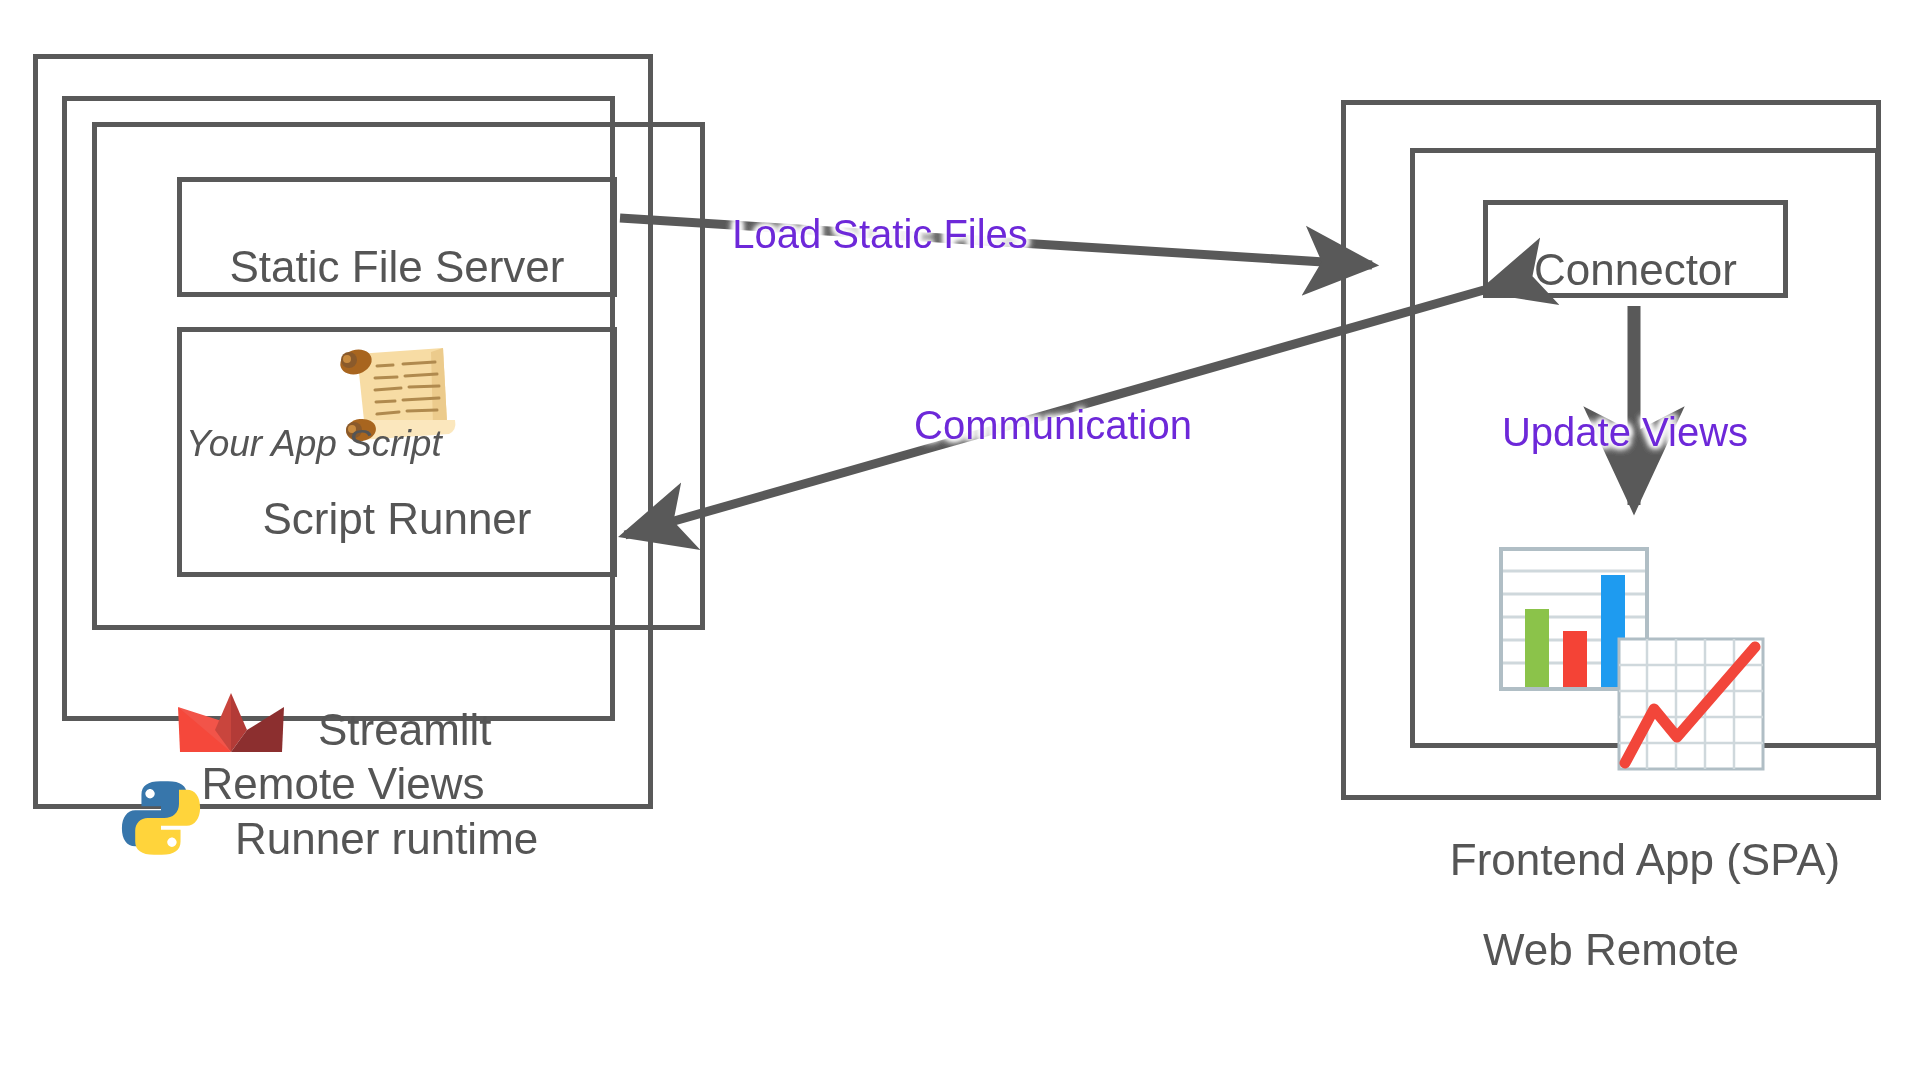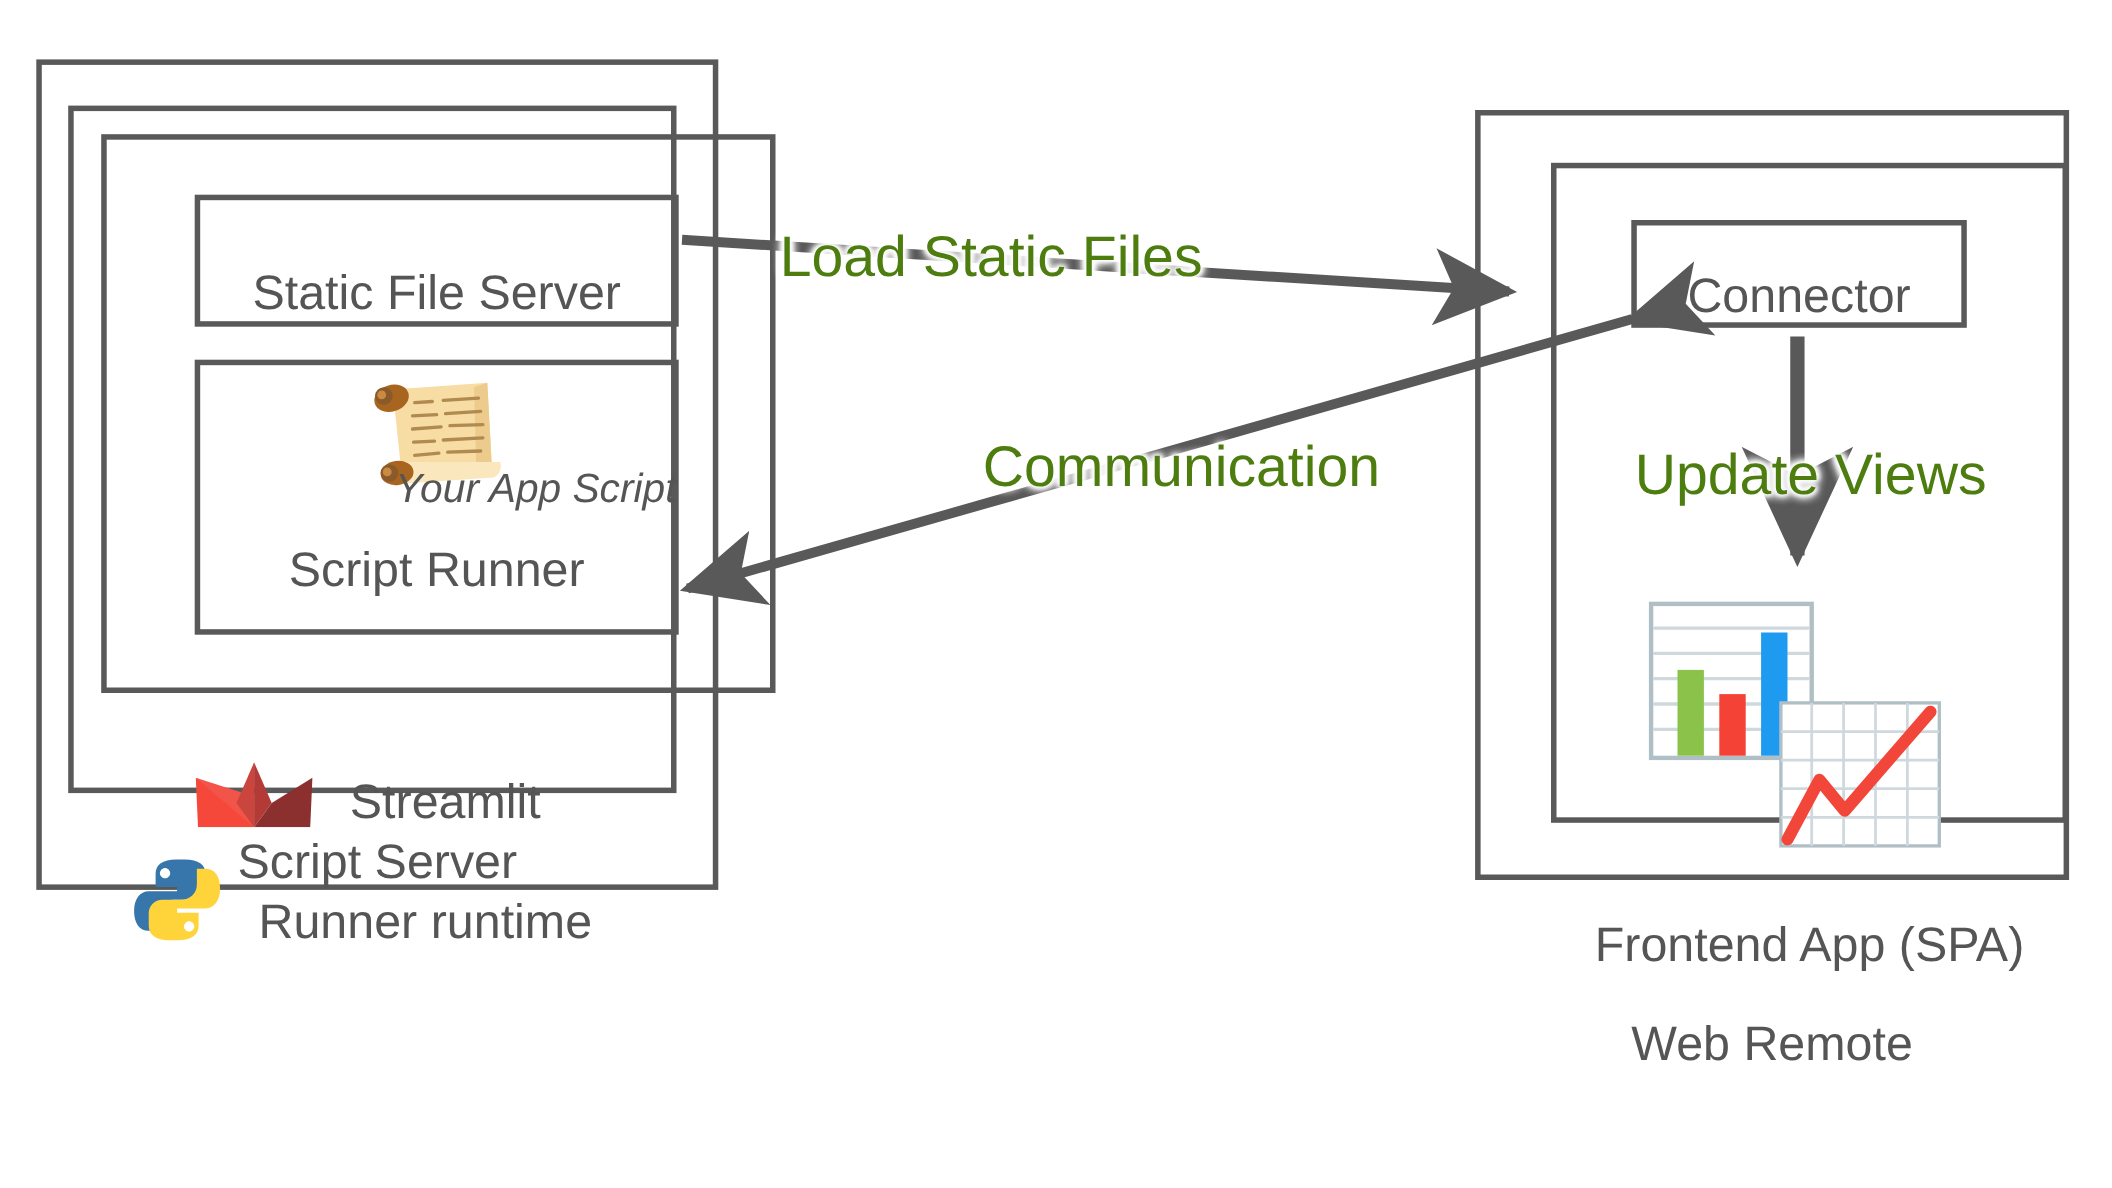--- a/index.html
+++ b/index.html
@@ -31,26 +31,25 @@
   .box-label {
     position: absolute;
     color: #555555;
     font-size: 44px;
     font-family: "Liberation Sans", sans-serif;
     white-space: nowrap;
     line-height: 1;
   }
   .edge-label {
     position: absolute;
-    color: #4d7c0f;
-    font-size: 52px;
+    color: #6d28d9;
+    font-size: 40px;
     font-family: "Liberation Sans", sans-serif;
     white-space: nowrap;
     line-height: 1;
-    margin-left: 21px;
   }
   .italic-label {
     font-style: italic;
     font-size: 37px;
   }
   .logo-row {
     position: absolute;
     display: flex;
     align-items: flex-end;
     gap: 31px;
@@ -114,21 +113,21 @@
         <path d="M54 50 L80 48"></path>
           <path d="M88 47 L118 46"></path>
         <path d="M55 62 L74 61"></path>
           <path d="M82 60 L118 58"></path>
         <path d="M56 74 L78 72"></path>
           <path d="M86 71 L116 70"></path>
       </g>
     </svg>
   </div>
 
-  <div class="box-label italic-label" style="left:175px; top:425px; width:440px; text-align:right;">Your App Script</div>
+  <div class="box-label italic-label" style="left:186px; top:425px; width:440px; text-align:left;">Your App Script</div>
 
   <div class="box-label" style="left:177px; top:497px; width:440px; text-align:center;">Script Runner</div>
 
   <div class="logo-row" style="left:175px; top:690px;">
     <span class="icon-wrap">
       <svg width="112" height="62" viewBox="0 0 112 62" xmlns="http://www.w3.org/2000/svg">
         <path d="M3 17 L40 40 L56 62 L5 62 Z" fill="#f5483b"></path>
         <path d="M3 17 L56 34 L56 62 Z" fill="#f25449"></path>
         <path d="M56 3 L40 40 L56 62 L56 3 Z" fill="#c9453d"></path>
         <path d="M56 3 L72 40 L56 62 Z" fill="#b33b37"></path>
@@ -142,21 +141,21 @@
   <div class="logo-row" style="left:118px; top:775px;">
     <span class="icon-wrap">
       <svg width="86" height="86" viewBox="0 0 110 110" xmlns="http://www.w3.org/2000/svg">
         <path d="M54 8 C38 8 30 14 30 25 L30 40 L55 40 L55 45 L22 45 C12 45 5 54 5 68 C5 82 11 91 22 91 L32 91 L32 73 C32 62 40 55 51 55 L72 55 C81 55 88 48 88 39 L88 25 C88 14 80 8 64 8 Z M41 18 C44 18 47 21 47 24 C47 27 44 30 41 30 C38 30 35 27 35 24 C35 21 38 18 41 18 Z" fill="#3776ab"></path>
         <path d="M56 102 C72 102 80 96 80 85 L80 70 L55 70 L55 65 L88 65 C98 65 105 56 105 42 C105 28 99 19 88 19 L78 19 L78 37 C78 48 70 55 59 55 L38 55 C29 55 22 62 22 71 L22 85 C22 96 30 102 46 102 Z M69 92 C66 92 63 89 63 86 C63 83 66 80 69 80 C72 80 75 83 75 86 C75 89 72 92 69 92 Z" fill="#ffd43b"></path>
       </svg>
     </span>
     <span class="txt">Runner runtime</span>
   </div>
 
-  <div class="box-label" style="left:33px; top:762px; width:620px; text-align:center;">Script Server</div>
+  <div class="box-label" style="left:33px; top:762px; width:620px; text-align:center;">Remote Views</div>
 
   <div class="box" style="left:1341px; top:100px; width:540px; height:700px;"></div>
 
   <div class="box" style="left:1410px; top:148px; width:470px; height:600px;"></div>
 
   <div class="box" style="left:1483px; top:200px; width:305px; height:98px;"></div>
 
   <div class="box-label" style="left:1483px; top:200px; width:305px; height:98px; display:flex; align-items:flex-end; justify-content:center; padding-bottom:6px; box-sizing:border-box;">Connector</div>
 
   <div class="chart-emoji" style="left:1497px; top:545px; width:270px; height:230px;">

